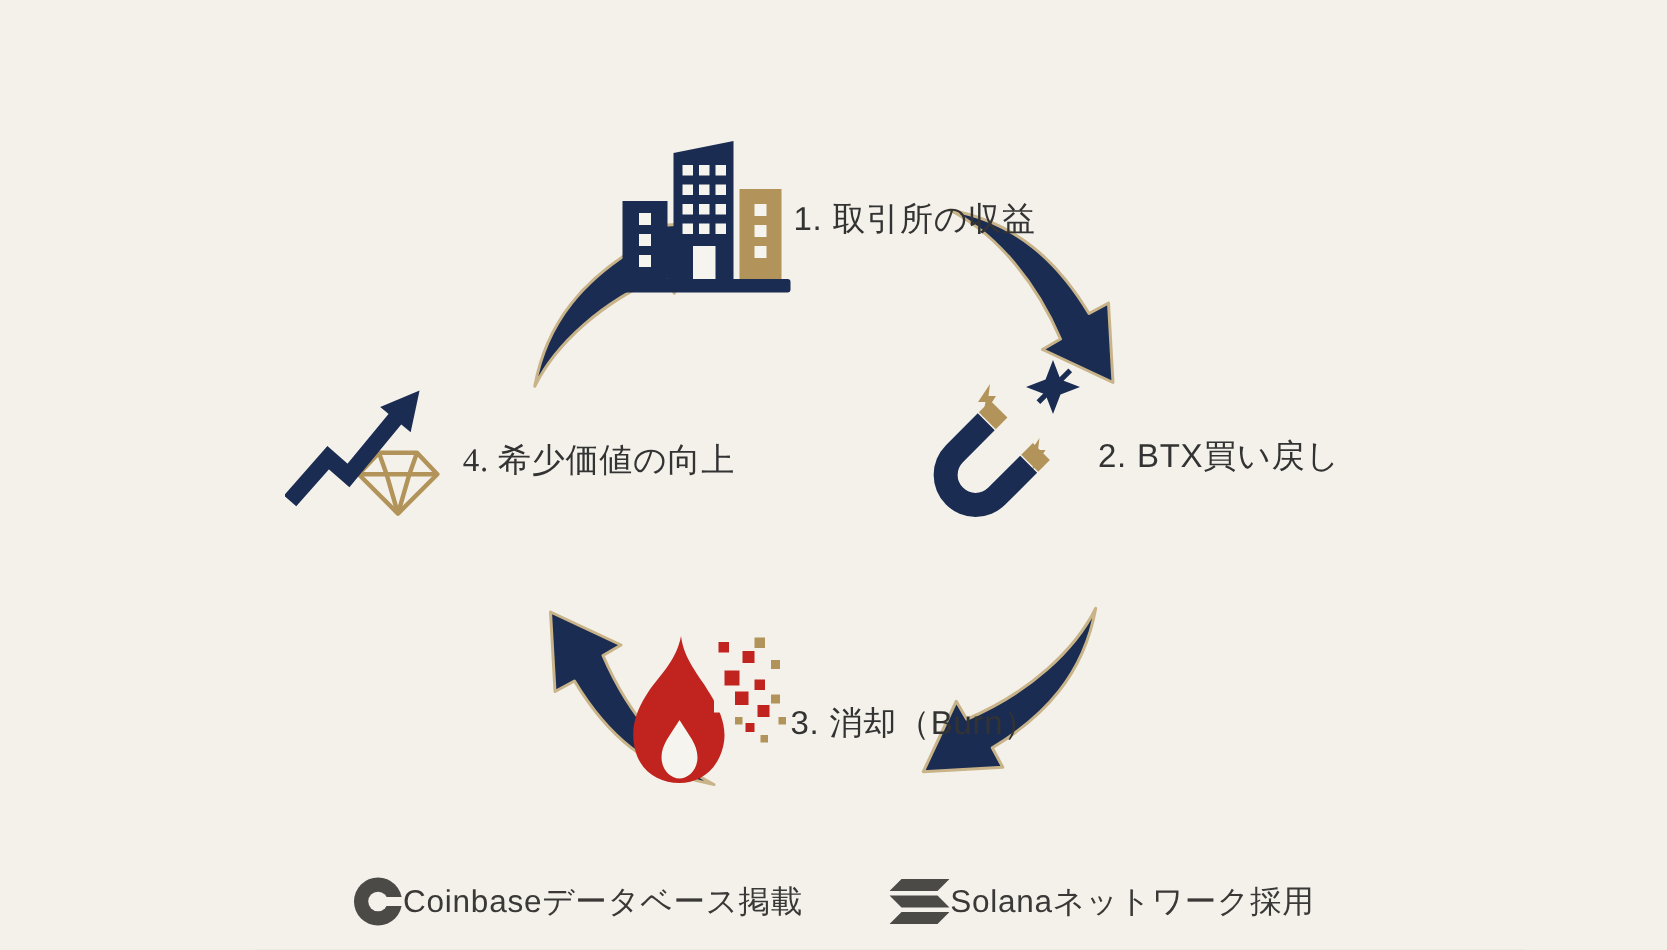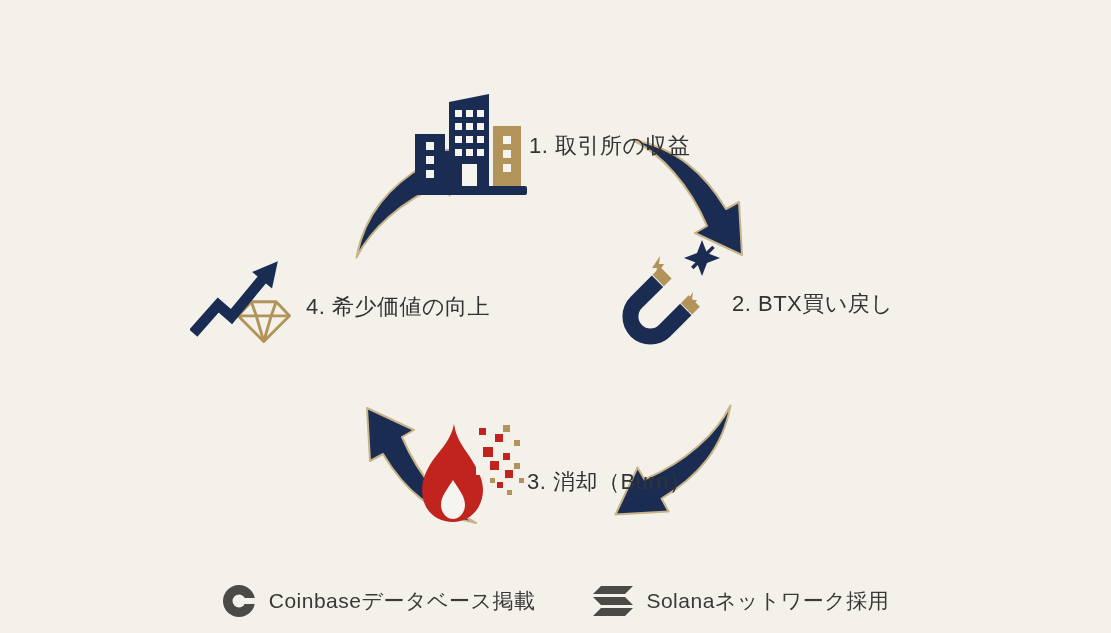--- a/index.html
+++ b/index.html
@@ -32,31 +32,31 @@
   .step-label{
     margin-top:8px;
     font-size:22px;font-weight:500;color:var(--label-text);
     white-space:nowrap;letter-spacing:0.5px;
   }
   .step1{left:403px;top:86px;}
   .step2{left:597px;top:240px;}
   .step3{left:392px;top:420px;}
   .step3 .icon{transform:translateX(10px);}
   .step4{left:190px;top:248px;}
-  .step4 .step-label{margin-top:12px;}
+  .step4 .step-label{margin-top:12px;font-family:Liberation Serif, serif;}
   .arrow{position:absolute;width:130px;height:125px;}
   .arrow-1{left:627px;top:136px;}
   .arrow-2{left:607px;top:402px;transform:rotate(90deg);}
   .arrow-3{left:352px;top:402px;transform:rotate(180deg);}
   .arrow-4{left:350px;top:136px;transform:rotate(270deg);}
   .footer{
     position:absolute;top:584px;left:0;width:100%;
     display:flex;justify-content:center;align-items:center;gap:58px;
   }
-  .badge{display:flex;align-items:center;gap:13px;text-align:right;}
+  .badge{display:flex;align-items:center;text-align:right;}
   .badge-label{font-size:21px;color:#3a3937;letter-spacing:0.5px;}
 </style>
 </head>
 <body>
 
 <div class="canvas">
 
 
   <svg class="arrow arrow-1" viewBox="0 0 130 125">
     <path d="M6,4 C50,12 78,38 99,73 L112,66 L115,119 L68,97 L80,90 C62,48 34,18 6,4 Z" fill="var(--navy)" stroke="var(--gold-light)" stroke-width="2" stroke-linejoin="round"></path>

